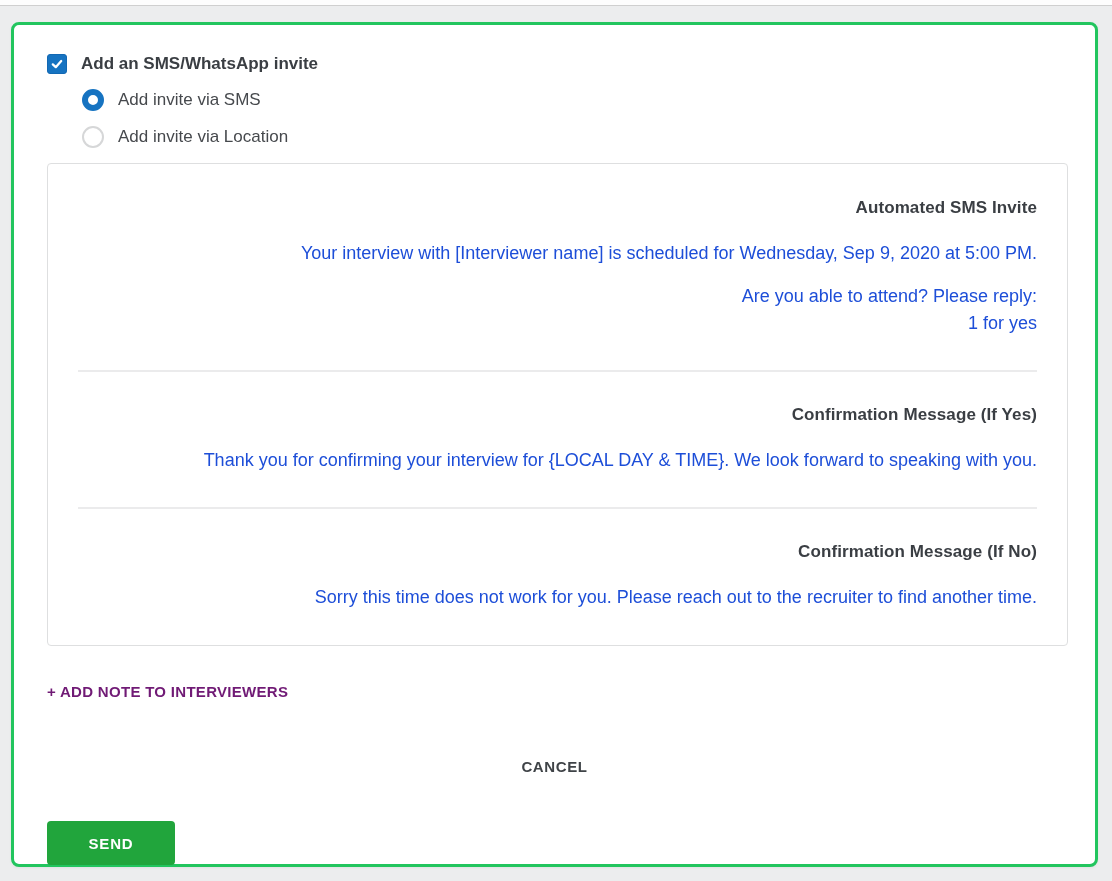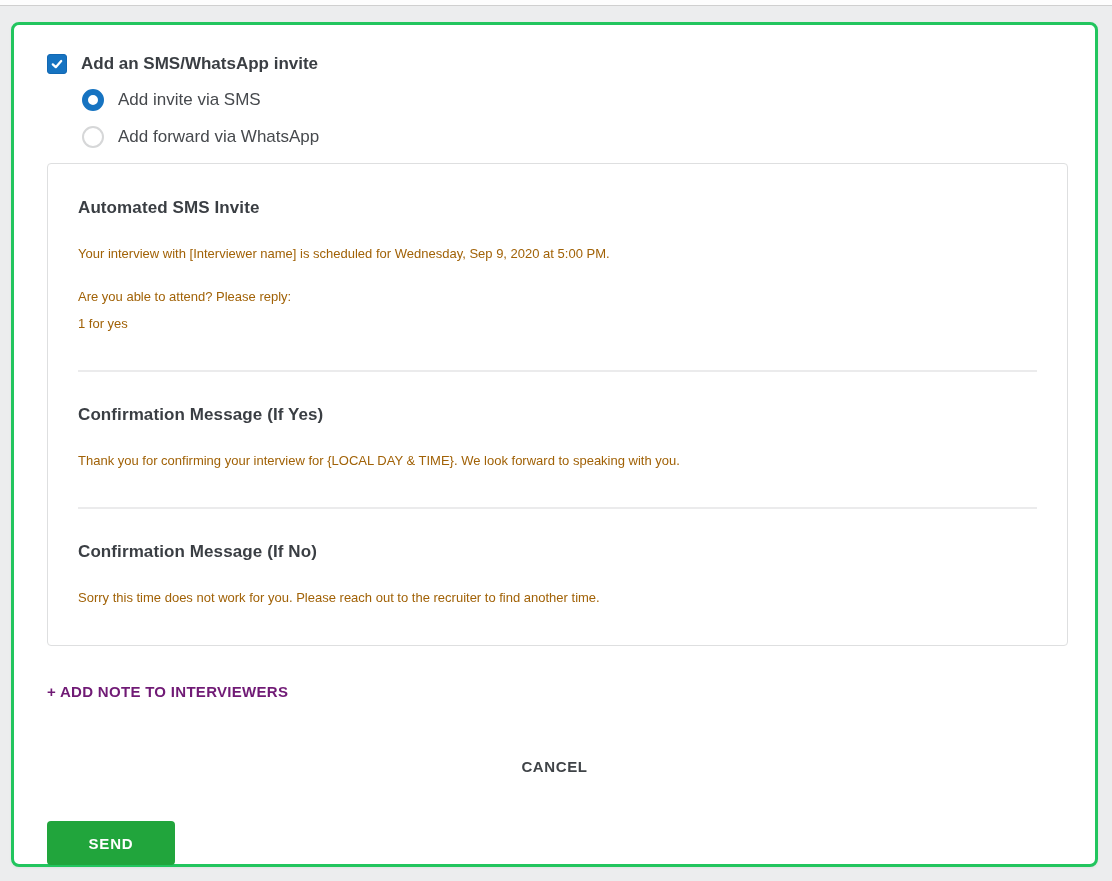--- a/index.html
+++ b/index.html
@@ -41,23 +41,24 @@
   .radio.unselected { border:2px solid #d6d7d8; }
   .radio-label { font-size:17px; color:#46494d; }
   
   .panel {
     margin-top:7px;
     width:1021px;
     border:1px solid #dedfe0;
     border-radius:4px;
     padding:34px 30px 34px 30px;
     background:#fff;
+    text-align:right;
   }
   .panel h3 { font-size:17px; font-weight:700; color:#3a3e43; letter-spacing:.1px; }
-  .panel p  { font-size:13px; color:#a16207; line-height:27px; }
+  .panel p  { font-size:18px; color:#1d4ed8; line-height:27px; }
   .gap-lg { margin-top:22px; }
   .gap-md { margin-top:16px; }
   .reply-block { margin-top:16px; }
   .divider {
     border:none; border-top:2px solid #ebebec;
     margin:33px 0 0 0;
   }
   .section-title { margin-top:33px; }
   
   .add-note {
@@ -100,21 +101,21 @@
   </div>
 
   
   <div class="radio-group">
     <div class="radio-row">
       <span class="radio selected"></span>
       <span class="radio-label">Add invite via SMS</span>
     </div>
     <div class="radio-row">
       <span class="radio unselected"></span>
-      <span class="radio-label">Add forward via WhatsApp</span>
+      <span class="radio-label">Add invite via Location</span>
     </div>
   </div>
 
   
   <div class="panel">
     <h3>Automated SMS Invite</h3>
 
     <p class="gap-lg">Your interview with [Interviewer name] is scheduled for Wednesday, Sep 9, 2020 at 5:00 PM.</p>
 
     <div class="reply-block">

